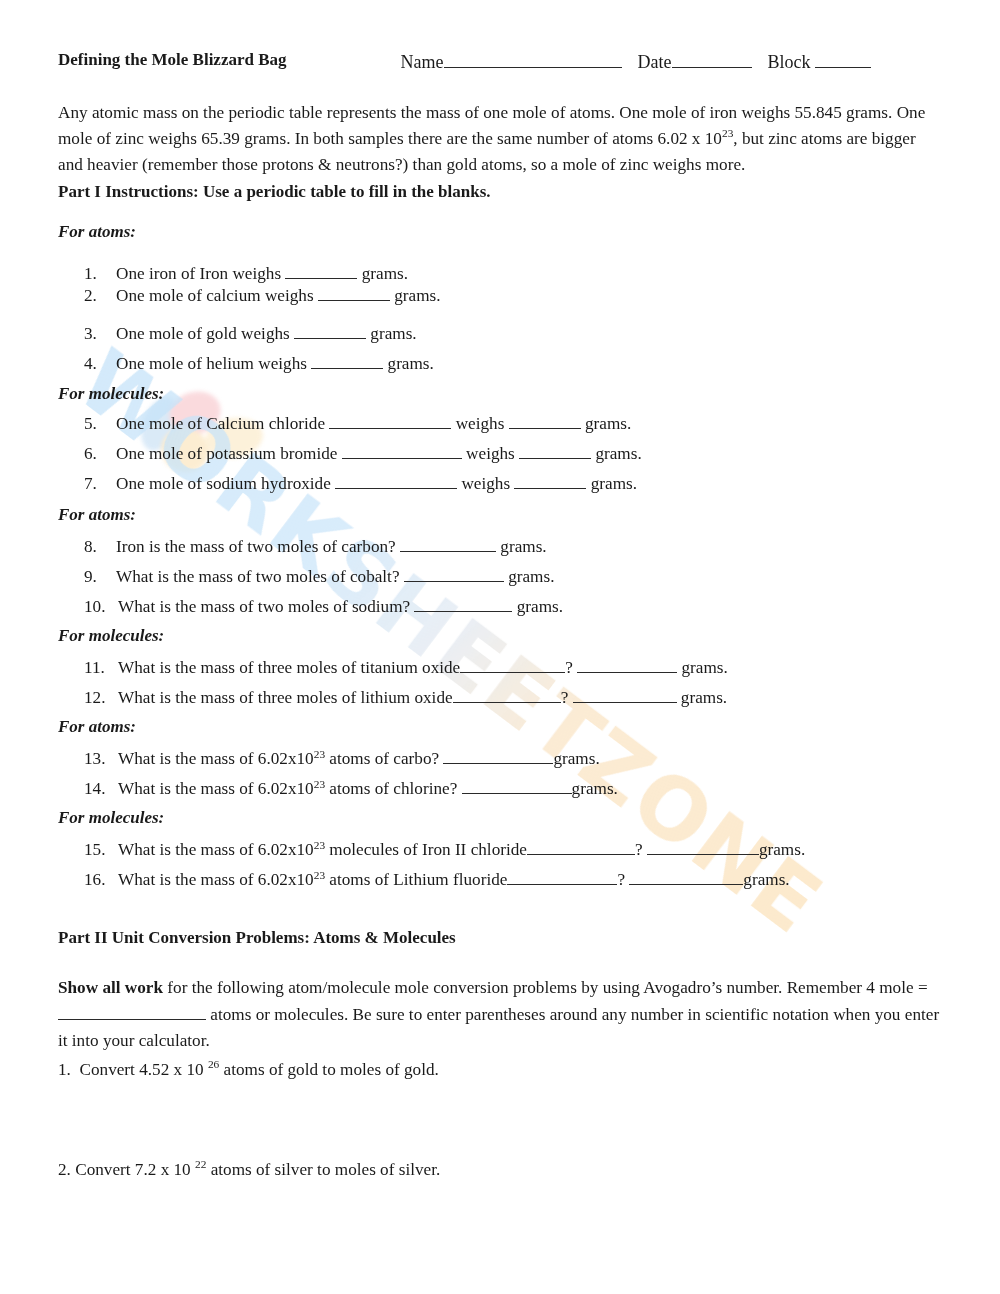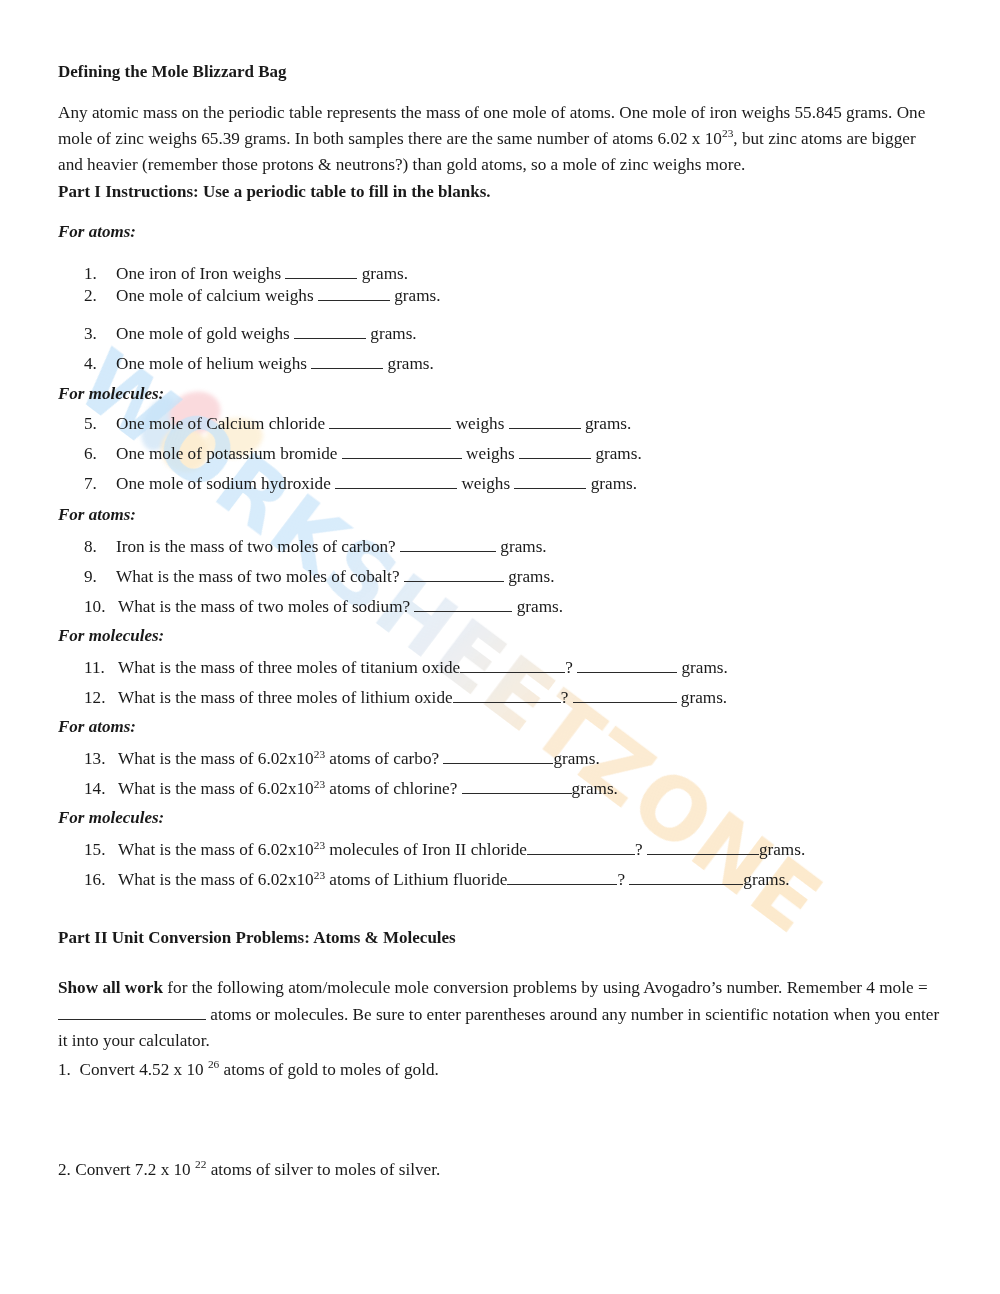--- a/index.html
+++ b/index.html
@@ -68,21 +68,21 @@
   
   #page {
     position: relative;
     z-index: 2;
     padding: 0;
   }
 
   .header-row {
     position: absolute;
     left: 58px;
-    top: 62px;
+    top: 50px;
     width: 884px;
     display: flex;
     align-items: flex-start;
     font-size: 17.5px;
   }
   .doc-title {
     font-weight: bold;
     font-size: 17px;
     white-space: nowrap;
   }
@@ -168,20 +168,33 @@
     <span class="wm-blob b3"></span>
     <span class="wm-blob b4"></span>
   </div>
   <div class="wm-text">WORKSHEETZONE</div>
 </div>
 
 <div id="page">
 
   <div class="header-row">
     <span class="doc-title">Defining the Mole Blizzard Bag</span>
+    <span class="header-fields">
+      <span>
+        <span class="fld-label">Name</span><span class="blank" style="width:178px"></span>
+      </span>
+      <span class="sp"></span>
+      <span>
+        <span class="fld-label">Date</span><span class="blank" style="width:80px"></span>
+      </span>
+      <span class="sp"></span>
+      <span>
+        <span class="fld-label">Block</span> <span class="blank" style="width:56px"></span>
+      </span>
+    </span>
   </div>
 
   <div class="intro"><span>Any atomic mass on the periodic table represents the mass of one mole of atoms.  One mole of iron weighs 55.845 grams.  One mole of zinc weighs 65.39 grams.  In both samples there are the same number of atoms 6.02 x 10</span><sup>23</sup><span>, but zinc atoms are bigger and heavier (remember those protons &amp; neutrons?) than gold atoms, so a mole of zinc weighs more.</span></div>
 
   <div class="part-head" style="top:182px">Part I Instructions:  Use a periodic table to fill in the blanks.</div>
 
   <div class="sec-head" style="top:222px">For atoms:</div>
   <div class="sec-head" style="top:384px">For molecules:</div>
   <div class="sec-head" style="top:505px">For atoms:</div>
   <div class="sec-head" style="top:626px">For molecules:</div>

